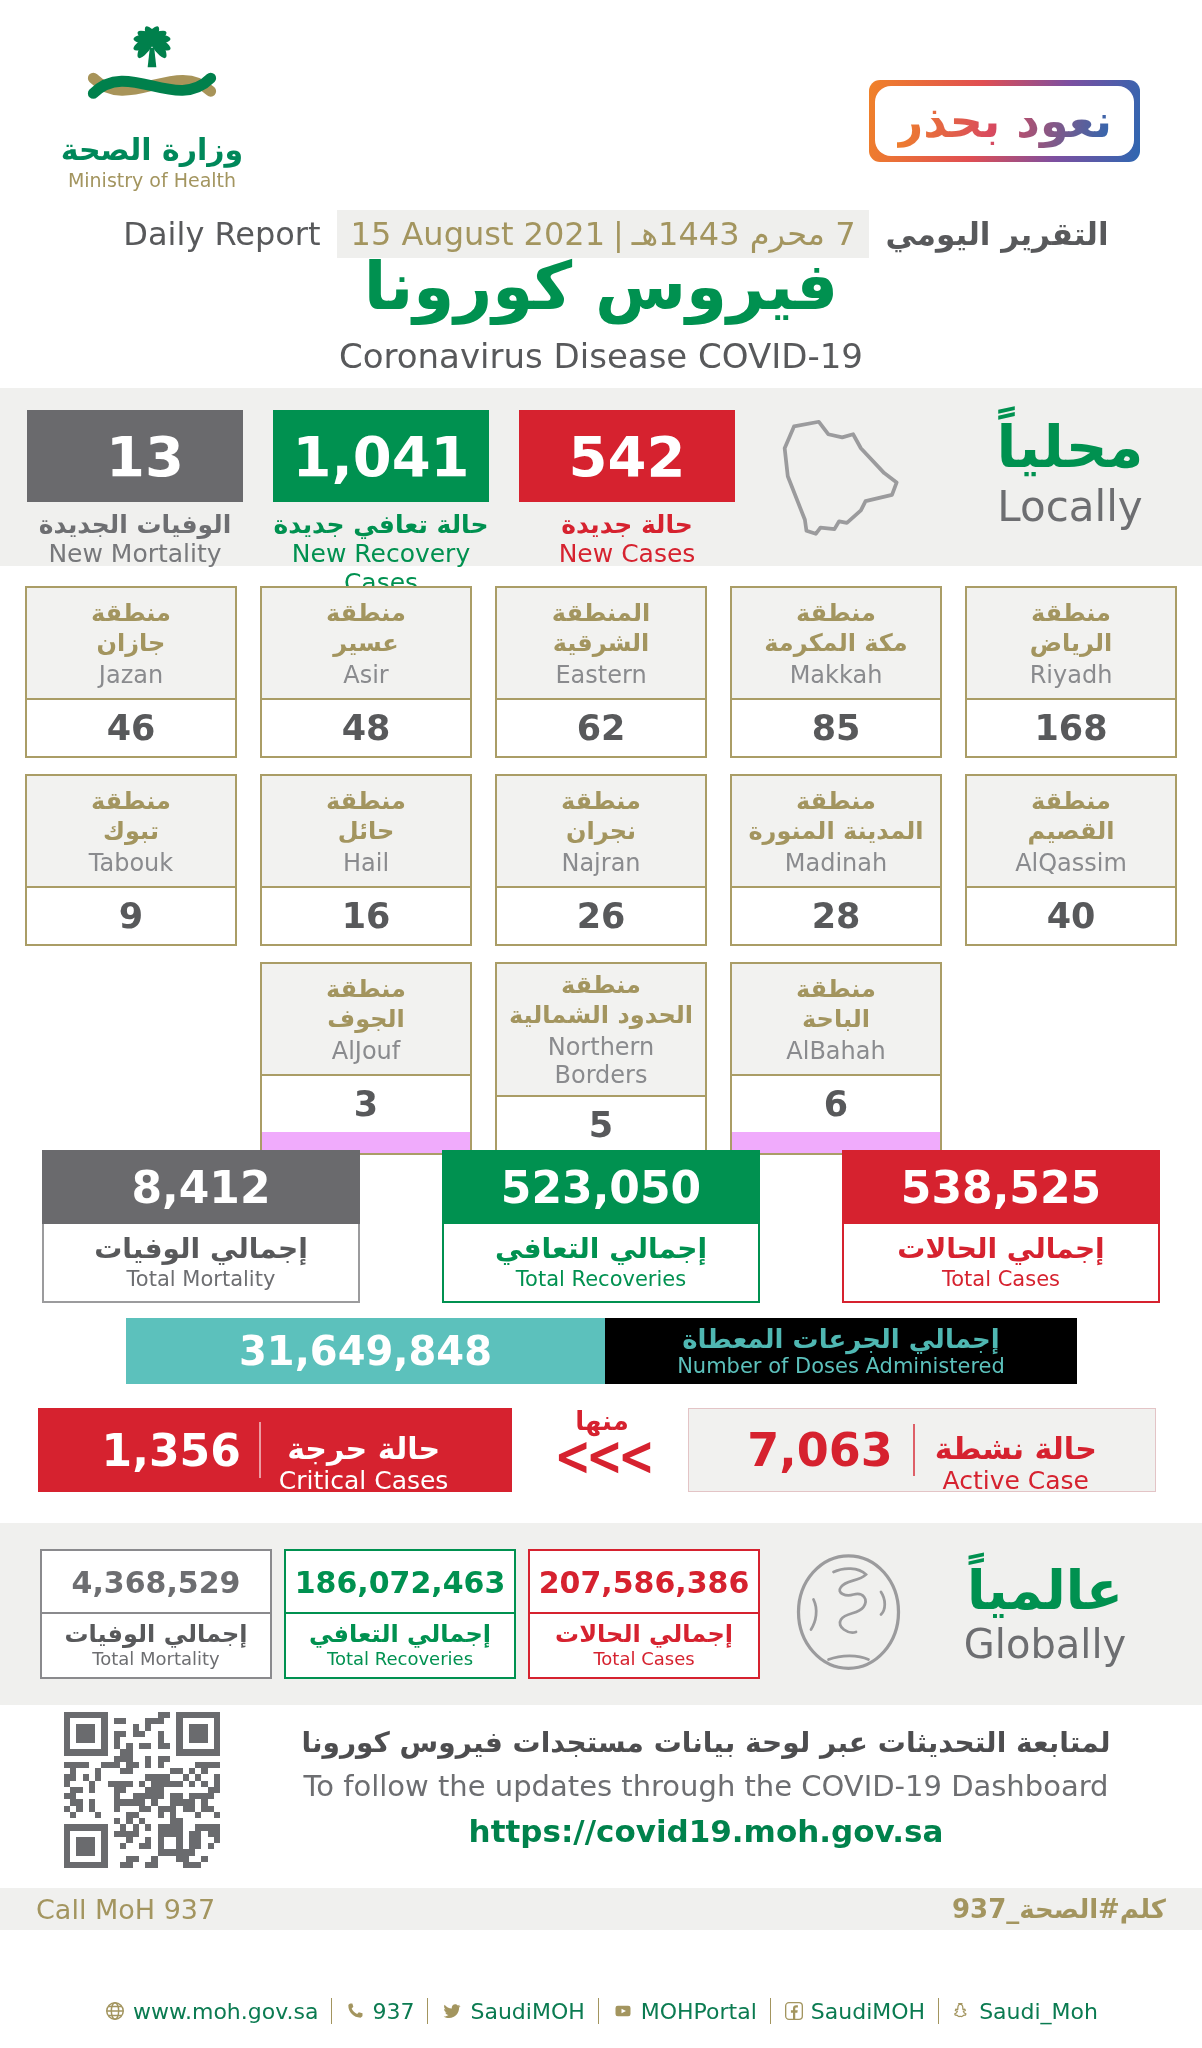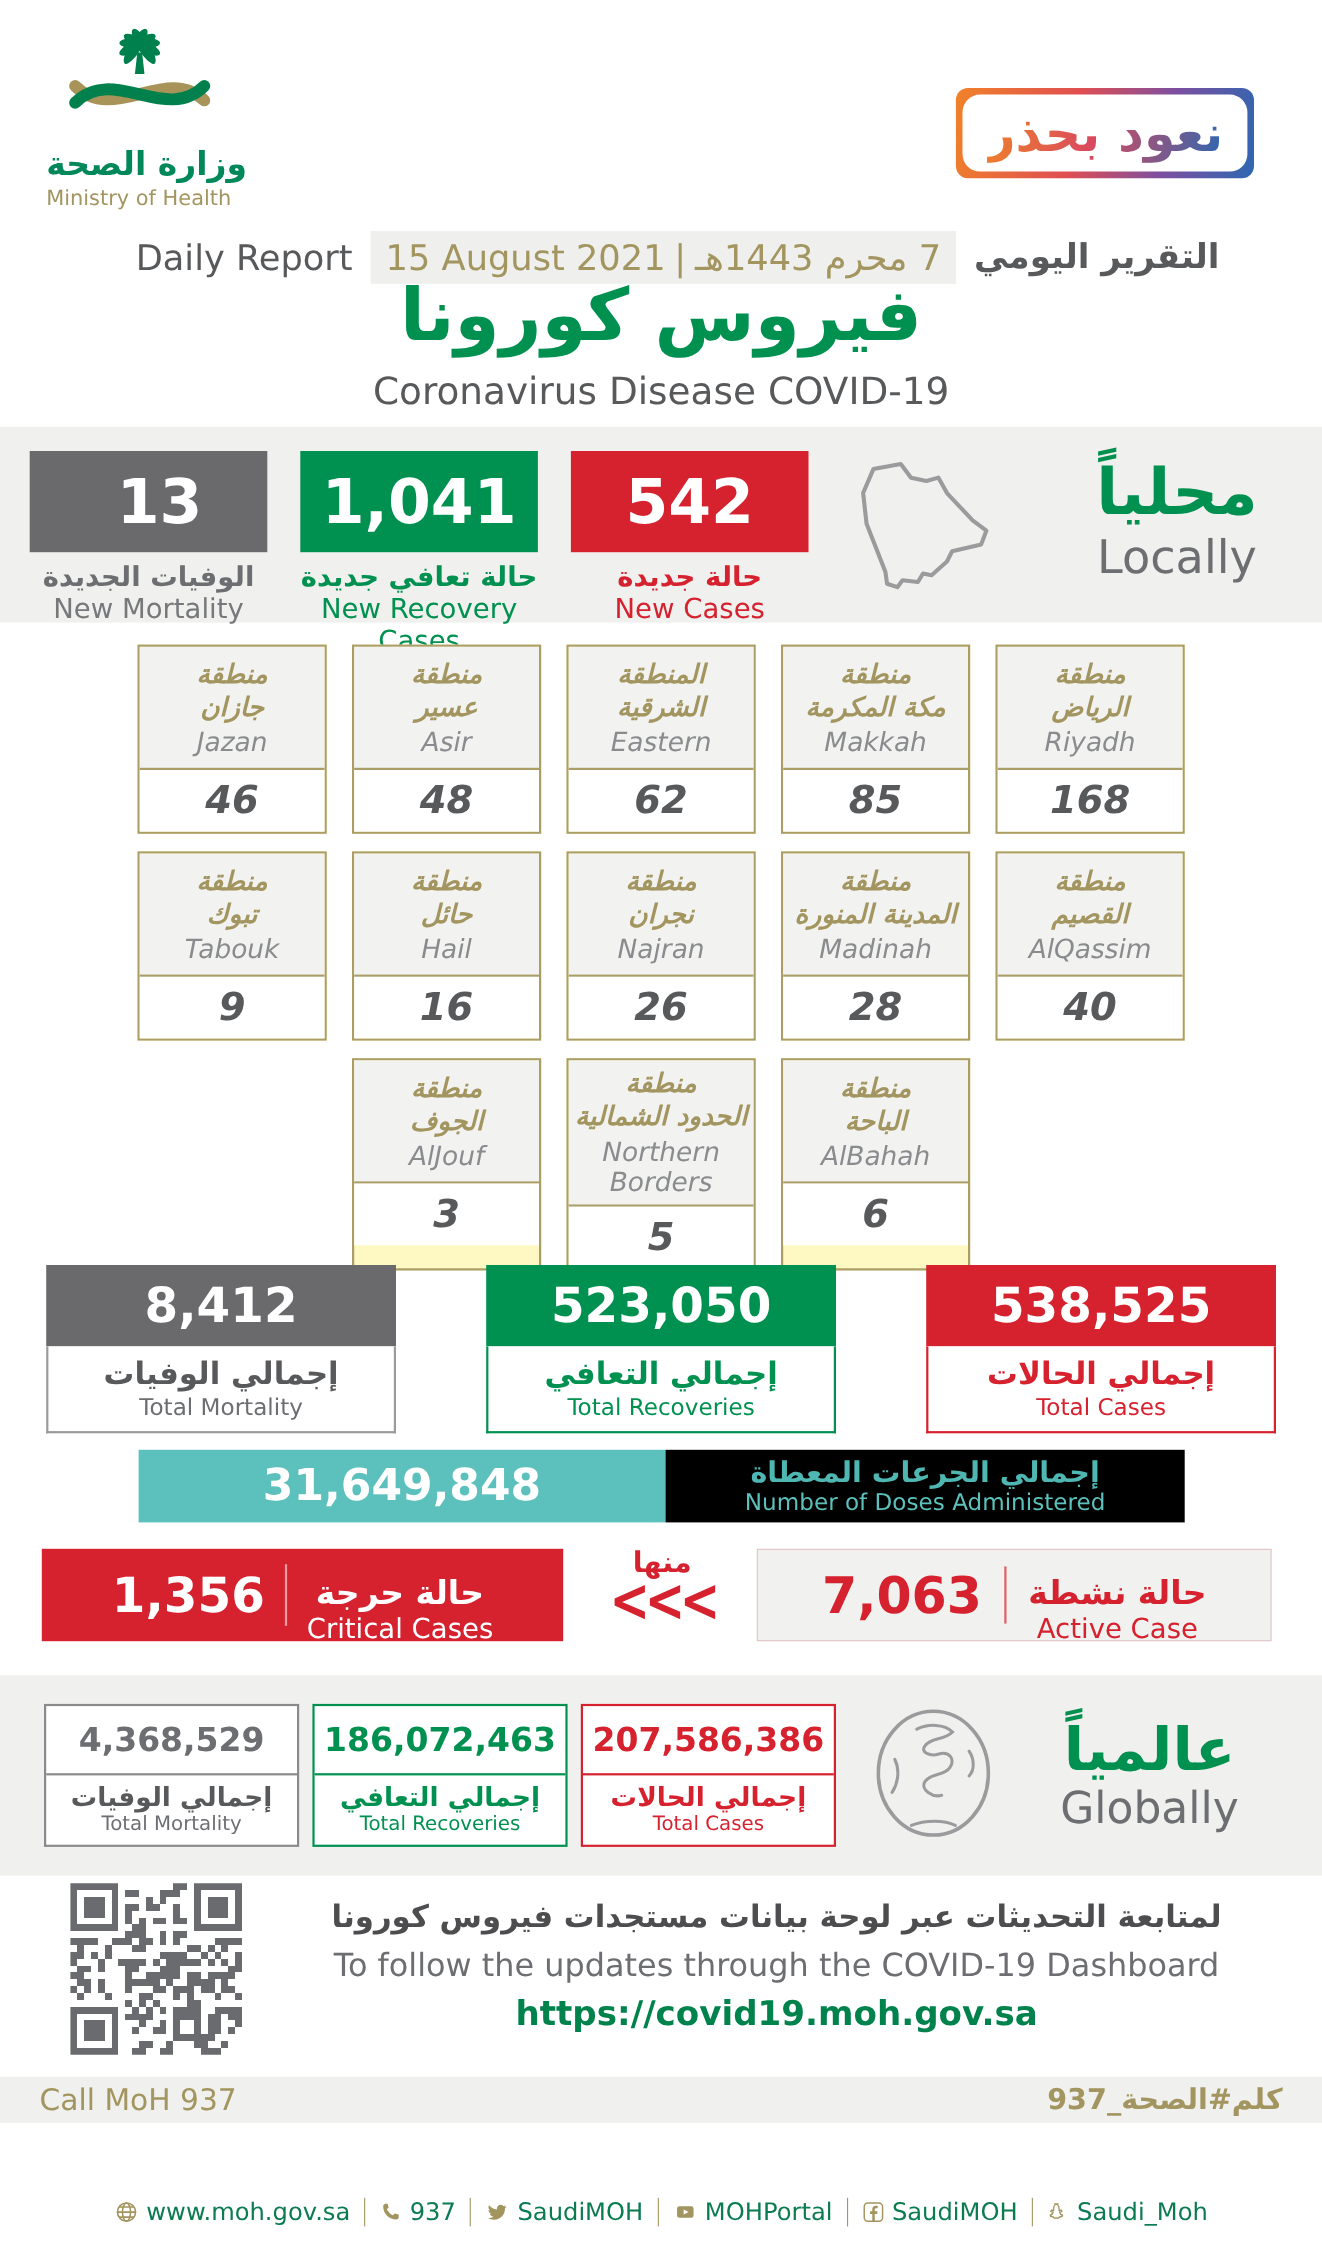--- a/index.html
+++ b/index.html
@@ -1,19 +1,19 @@
 <!DOCTYPE html>
 <html lang="en"><head>
 <meta charset="utf-8">
 <style>
   html,body{margin:0;padding:0;background:#fff;}
   .page{position:relative;width:1202px;height:2048px;background:#fff;overflow:hidden;
         font-family:"DejaVu Sans","Liberation Sans",sans-serif;color:#4d4d4f;}
   
-  .logo{position:absolute;left:42px;top:26px;width:220px;text-align:left;}
+  .logo{position:absolute;left:42px;top:26px;width:220px;text-align:center;}
   .logo-ar{font-size:30px;font-weight:bold;color:#00885a;margin-top:2px;}
   .logo-en{font-size:19px;color:#a3955f;margin-top:2px;}
   .badge-box{position:absolute;right:62px;top:80px;border-radius:11px;padding:6px;
              background:linear-gradient(100deg,#f08229,#e04e52 40%,#7d4fa0 70%,#2e67b1);}
   .badge-inner{background:#fff;border-radius:16px;padding:8px 22px;}
   .badge-text{font-size:46px;font-weight:bold;direction:rtl;
               background:linear-gradient(100deg,#f08229,#d94a5e 45%,#2e67b1);
               -webkit-background-clip:text;background-clip:text;color:transparent;}
   .date-row{position:absolute;top:210px;left:0;right:0;display:flex;justify-content:center;
             align-items:center;gap:16px;padding-left:30px;}
@@ -37,21 +37,21 @@
   .stat.gray .stat-ar{color:#6d6e71;} .stat.gray .stat-en{color:#77787b;}
   .stat.green .stat-ar,.stat.green .stat-en{color:#009150;}
   .stat.red .stat-ar,.stat.red .stat-en{color:#d6222f;}
   .map-wrap{width:170px;padding-top:4px;}
   .locally-wrap{width:210px;text-align:center;padding-top:6px;}
   .locally-ar{font-size:58px;font-weight:bold;color:#009150;direction:rtl;line-height:1.1;}
   .locally-en{font-size:42px;color:#6d6e71;margin-top:2px;}
   
   .regions{position:absolute;top:586px;left:0;right:0;display:flex;flex-direction:column;gap:16px;}
   .region-row{display:flex;justify-content:center;gap:23px;}
-  .region-card{width:172px;border:2px solid #aa9d66;background:#fef9c3;box-sizing:border-box;font-style:italic;}
+  .region-card{width:212px;border:2px solid #aa9d66;background:#f0abfc;box-sizing:border-box;}
   .rc-head{background:#f2f2f0;min-height:112px;border-bottom:2px solid #aa9d66;
            display:flex;flex-direction:column;justify-content:center;text-align:center;padding:6px 4px;box-sizing:border-box;}
   .rc-ar{font-size:24px;font-weight:bold;color:#a3955f;direction:rtl;line-height:1.25;}
   .rc-en{font-size:24px;color:#8a8b8e;margin-top:3px;}
   .rc-val{height:56px;display:flex;align-items:center;justify-content:center;
           font-size:35px;font-weight:bold;color:#58595b;background:#fff;}
   
   .totals{position:absolute;top:1150px;left:42px;right:42px;display:flex;justify-content:space-between;}
   .total-box{width:318px;box-sizing:border-box;}
   .total-num{height:74px;display:flex;align-items:center;justify-content:center;

